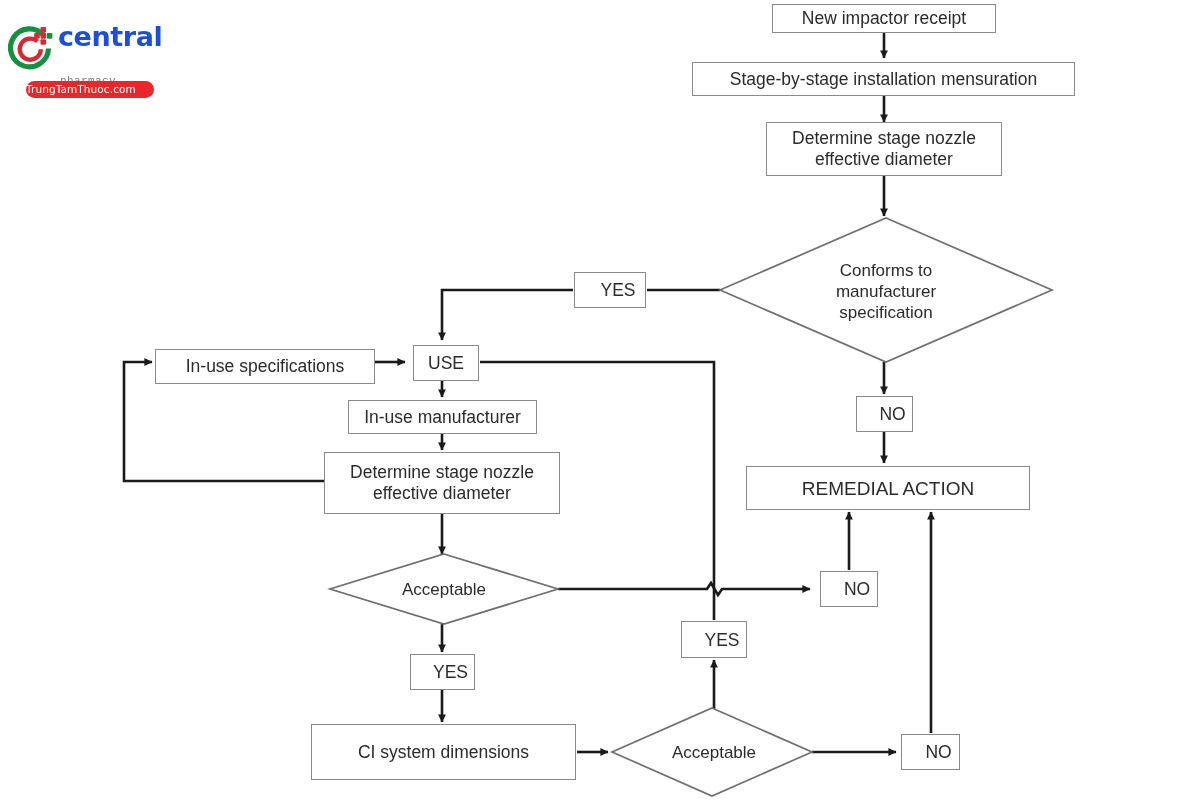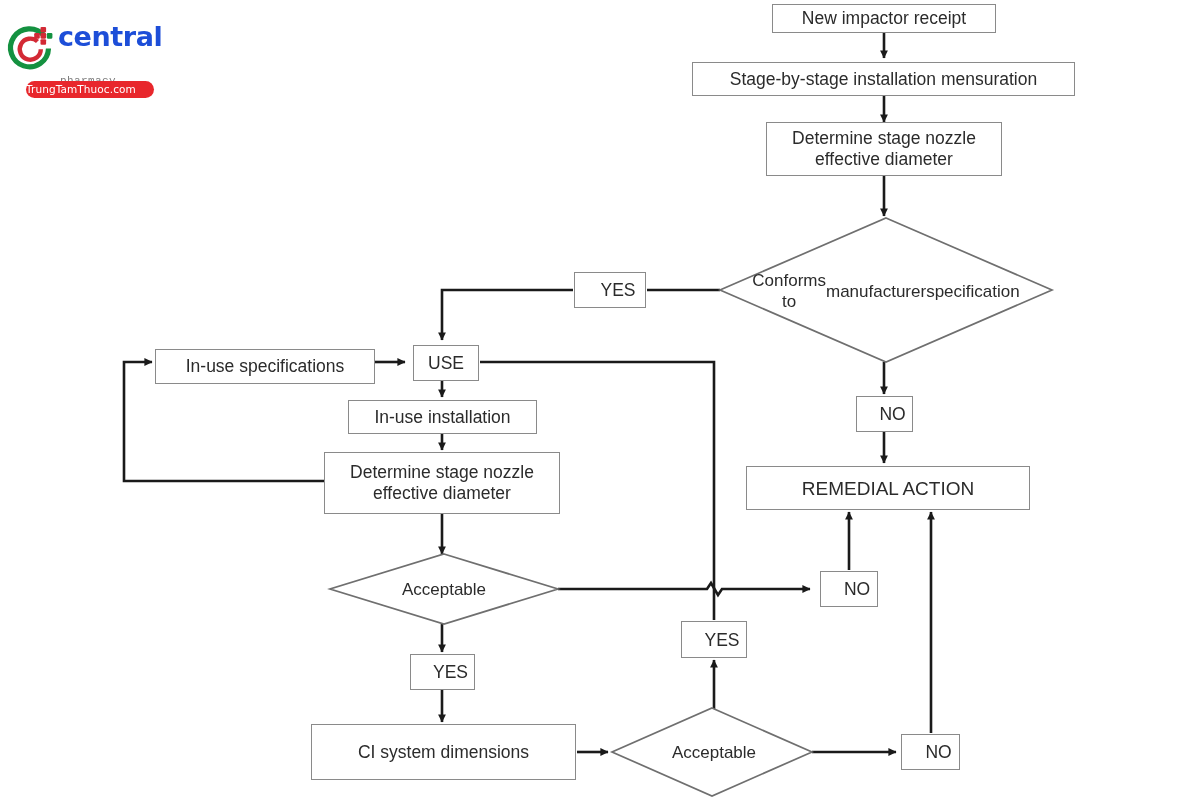--- a/index.html
+++ b/index.html
@@ -215,21 +215,21 @@
 
   <div class="node proc" style="left:692px; top:62px; width:383px; height:34px;">
     <span>Stage-by-stage installation mensuration</span>
   </div>
 
   <div class="node proc" style="left:766px; top:122px; width:236px; height:54px; flex-direction:column;">
     <span>Determine stage nozzle</span>
     <span>effective diameter</span>
   </div>
 
-  <div class="decision-text" style="left:796px; top:255px; width:180px; height:72px; flex-direction:row;">
+  <div class="decision-text" style="left:796px; top:255px; width:180px; height:72px; flex-direction:column;">
     <span>Conforms to</span>
     <span>manufacturer</span>
     <span>specification</span>
   </div>
 
   <div class="node label-box" style="left:574px; top:272px; width:72px; height:36px;">
     <span>YES</span>
   </div>
 
   <div class="node label-box" style="left:856px; top:396px; width:57px; height:36px;">
@@ -242,21 +242,21 @@
 
   <div class="node proc" style="left:155px; top:349px; width:220px; height:35px;">
     <span>In-use specifications</span>
   </div>
 
   <div class="node proc" style="left:413px; top:345px; width:66px; height:36px;">
     <span>USE</span>
   </div>
 
   <div class="node proc" style="left:348px; top:400px; width:189px; height:34px;">
-    <span>In-use installation</span>
+    <span>In-use manufacturer</span>
   </div>
 
   <div class="node proc" style="left:324px; top:452px; width:236px; height:62px; flex-direction:column;">
     <span>Determine stage nozzle</span>
     <span>effective diameter</span>
   </div>
 
   <div class="decision-text" style="left:372px; top:578px; width:144px; height:22px;">
     <span>Acceptable</span>
   </div>

